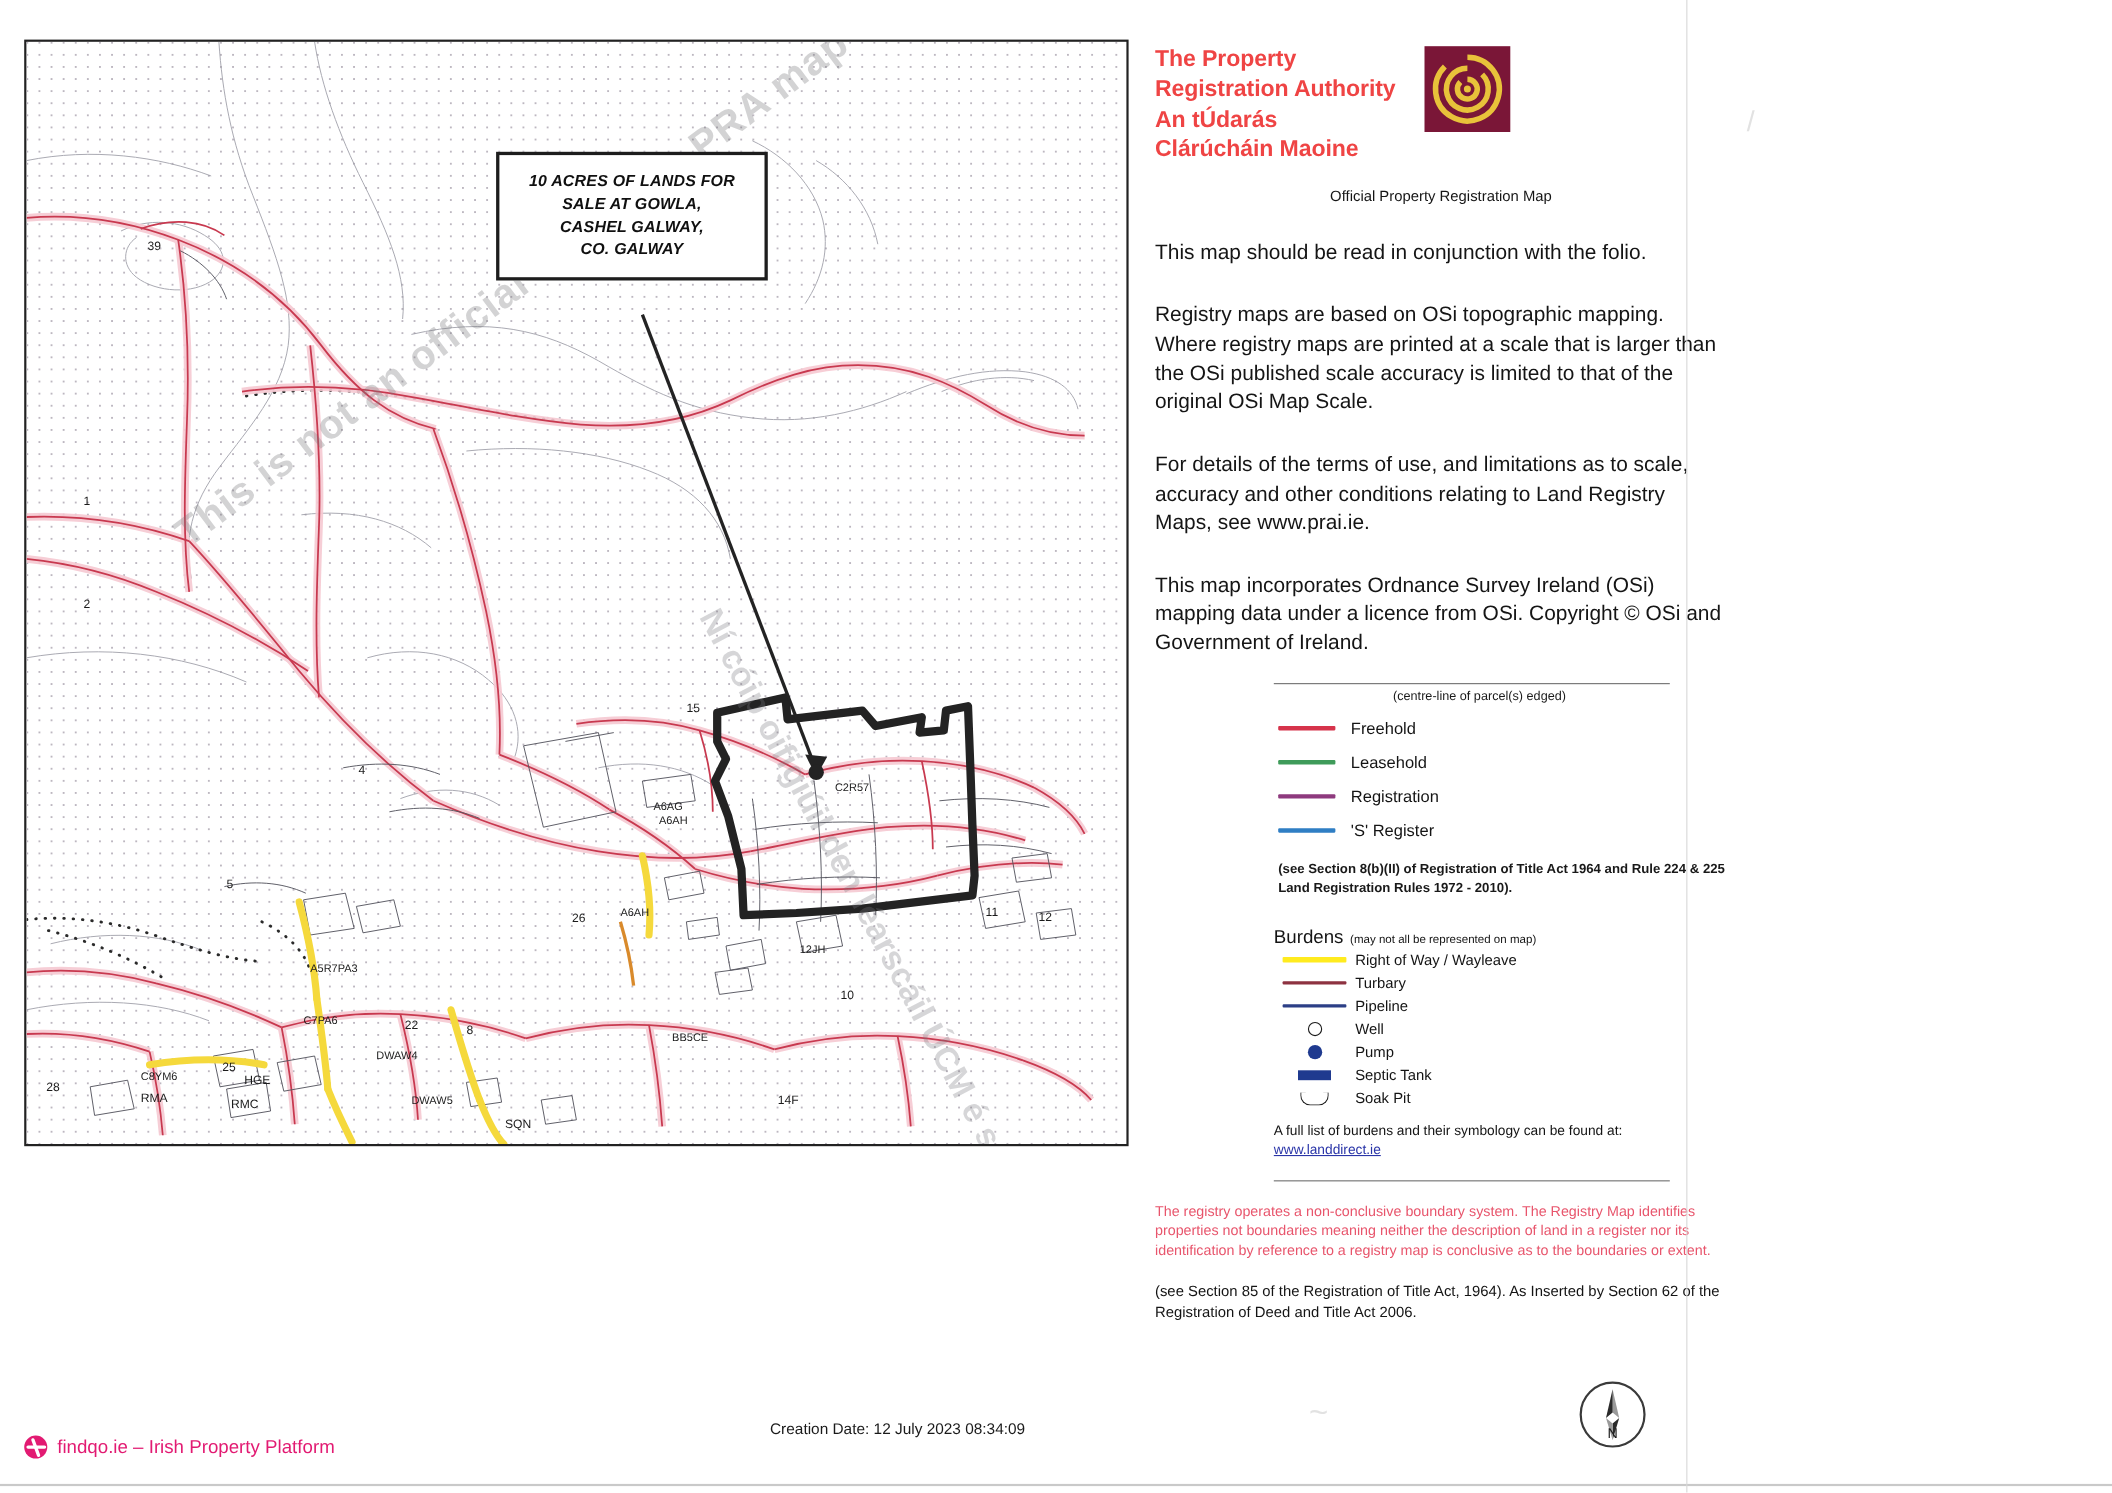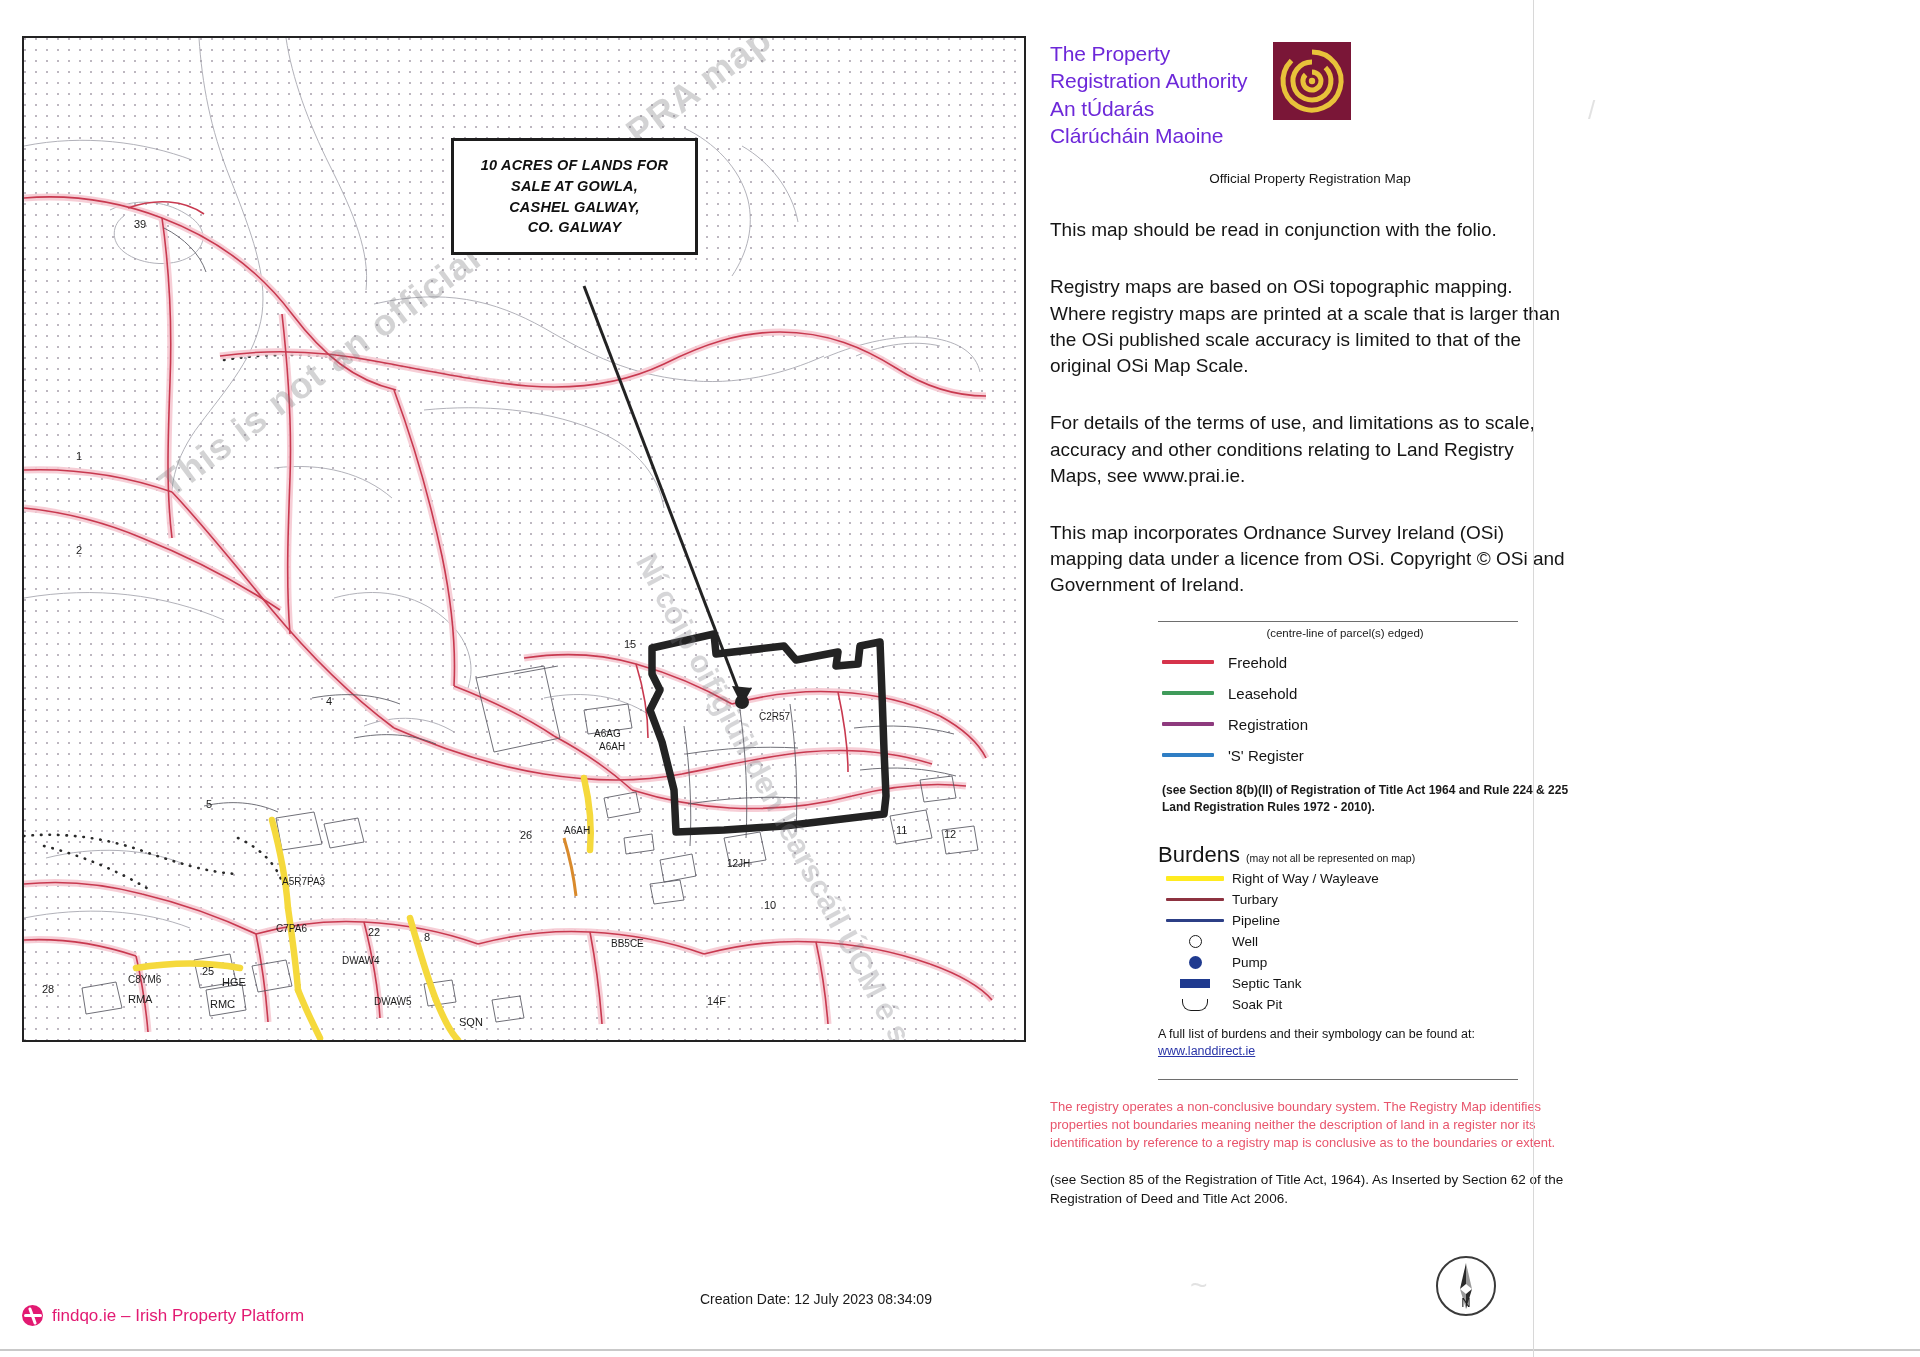--- a/index.html
+++ b/index.html
@@ -96,22 +96,22 @@
   }
 
   
   #right-panel {
     position: absolute;
     left: 1050px; top: 40px;
     width: 520px;
   }
   #pra-header { display: flex; align-items: flex-start; gap: 14px; }
   #pra-title {
-    font-size: 21px; font-weight: normal;
-    line-height: 1.30; color: #6d28d9;
+    font-size: 21px; font-weight: bold;
+    line-height: 1.30; color: #ef4444;
     letter-spacing: -0.1px;
   }
   #pra-logo {
     width: 78px; height: 78px; flex: 0 0 78px;
     background: #7a1637;
     position: relative;
     margin-top: 2px;
     margin-left: 12px;
   }
   #pra-logo svg { position: absolute; inset: 0; }
@@ -154,21 +154,21 @@
     padding-left: 112px;
     font-size: 12px;
     font-weight: bold;
     color: #191919;
     line-height: 1.42;
   }
 
   
   #burdens { margin-top: 26px; padding-left: 108px; }
   #burdens-head { display: flex; align-items: baseline; gap: 6px; }
-  #burdens-head .b-title { font-size: 22px; color: #141414; }
+  #burdens-head .b-title { font-size: 17px; color: #141414; }
   #burdens-head .b-note { font-size: 10.5px; color: #141414; }
   .bd-row { display: flex; align-items: center; height: 20px; margin-top: 1px; }
   .bd-sym { width: 74px; flex: 0 0 74px; display: flex; align-items: center; justify-content: center; }
   .bd-text { font-size: 13.5px; color: #141414; }
   .bd-line { width: 58px; height: 5px; border-radius: 1px; }
   .bd-line.thin { height: 3px; }
   .bd-circle-o { width: 13px; height: 13px; border: 1.6px solid #1a1a1a; border-radius: 50%; }
   .bd-circle-f { width: 13px; height: 13px; background: #1f3a8f; border-radius: 50%; }
   .bd-rect { width: 30px; height: 9px; background: #1f3a8f; }
   .bd-soak {

